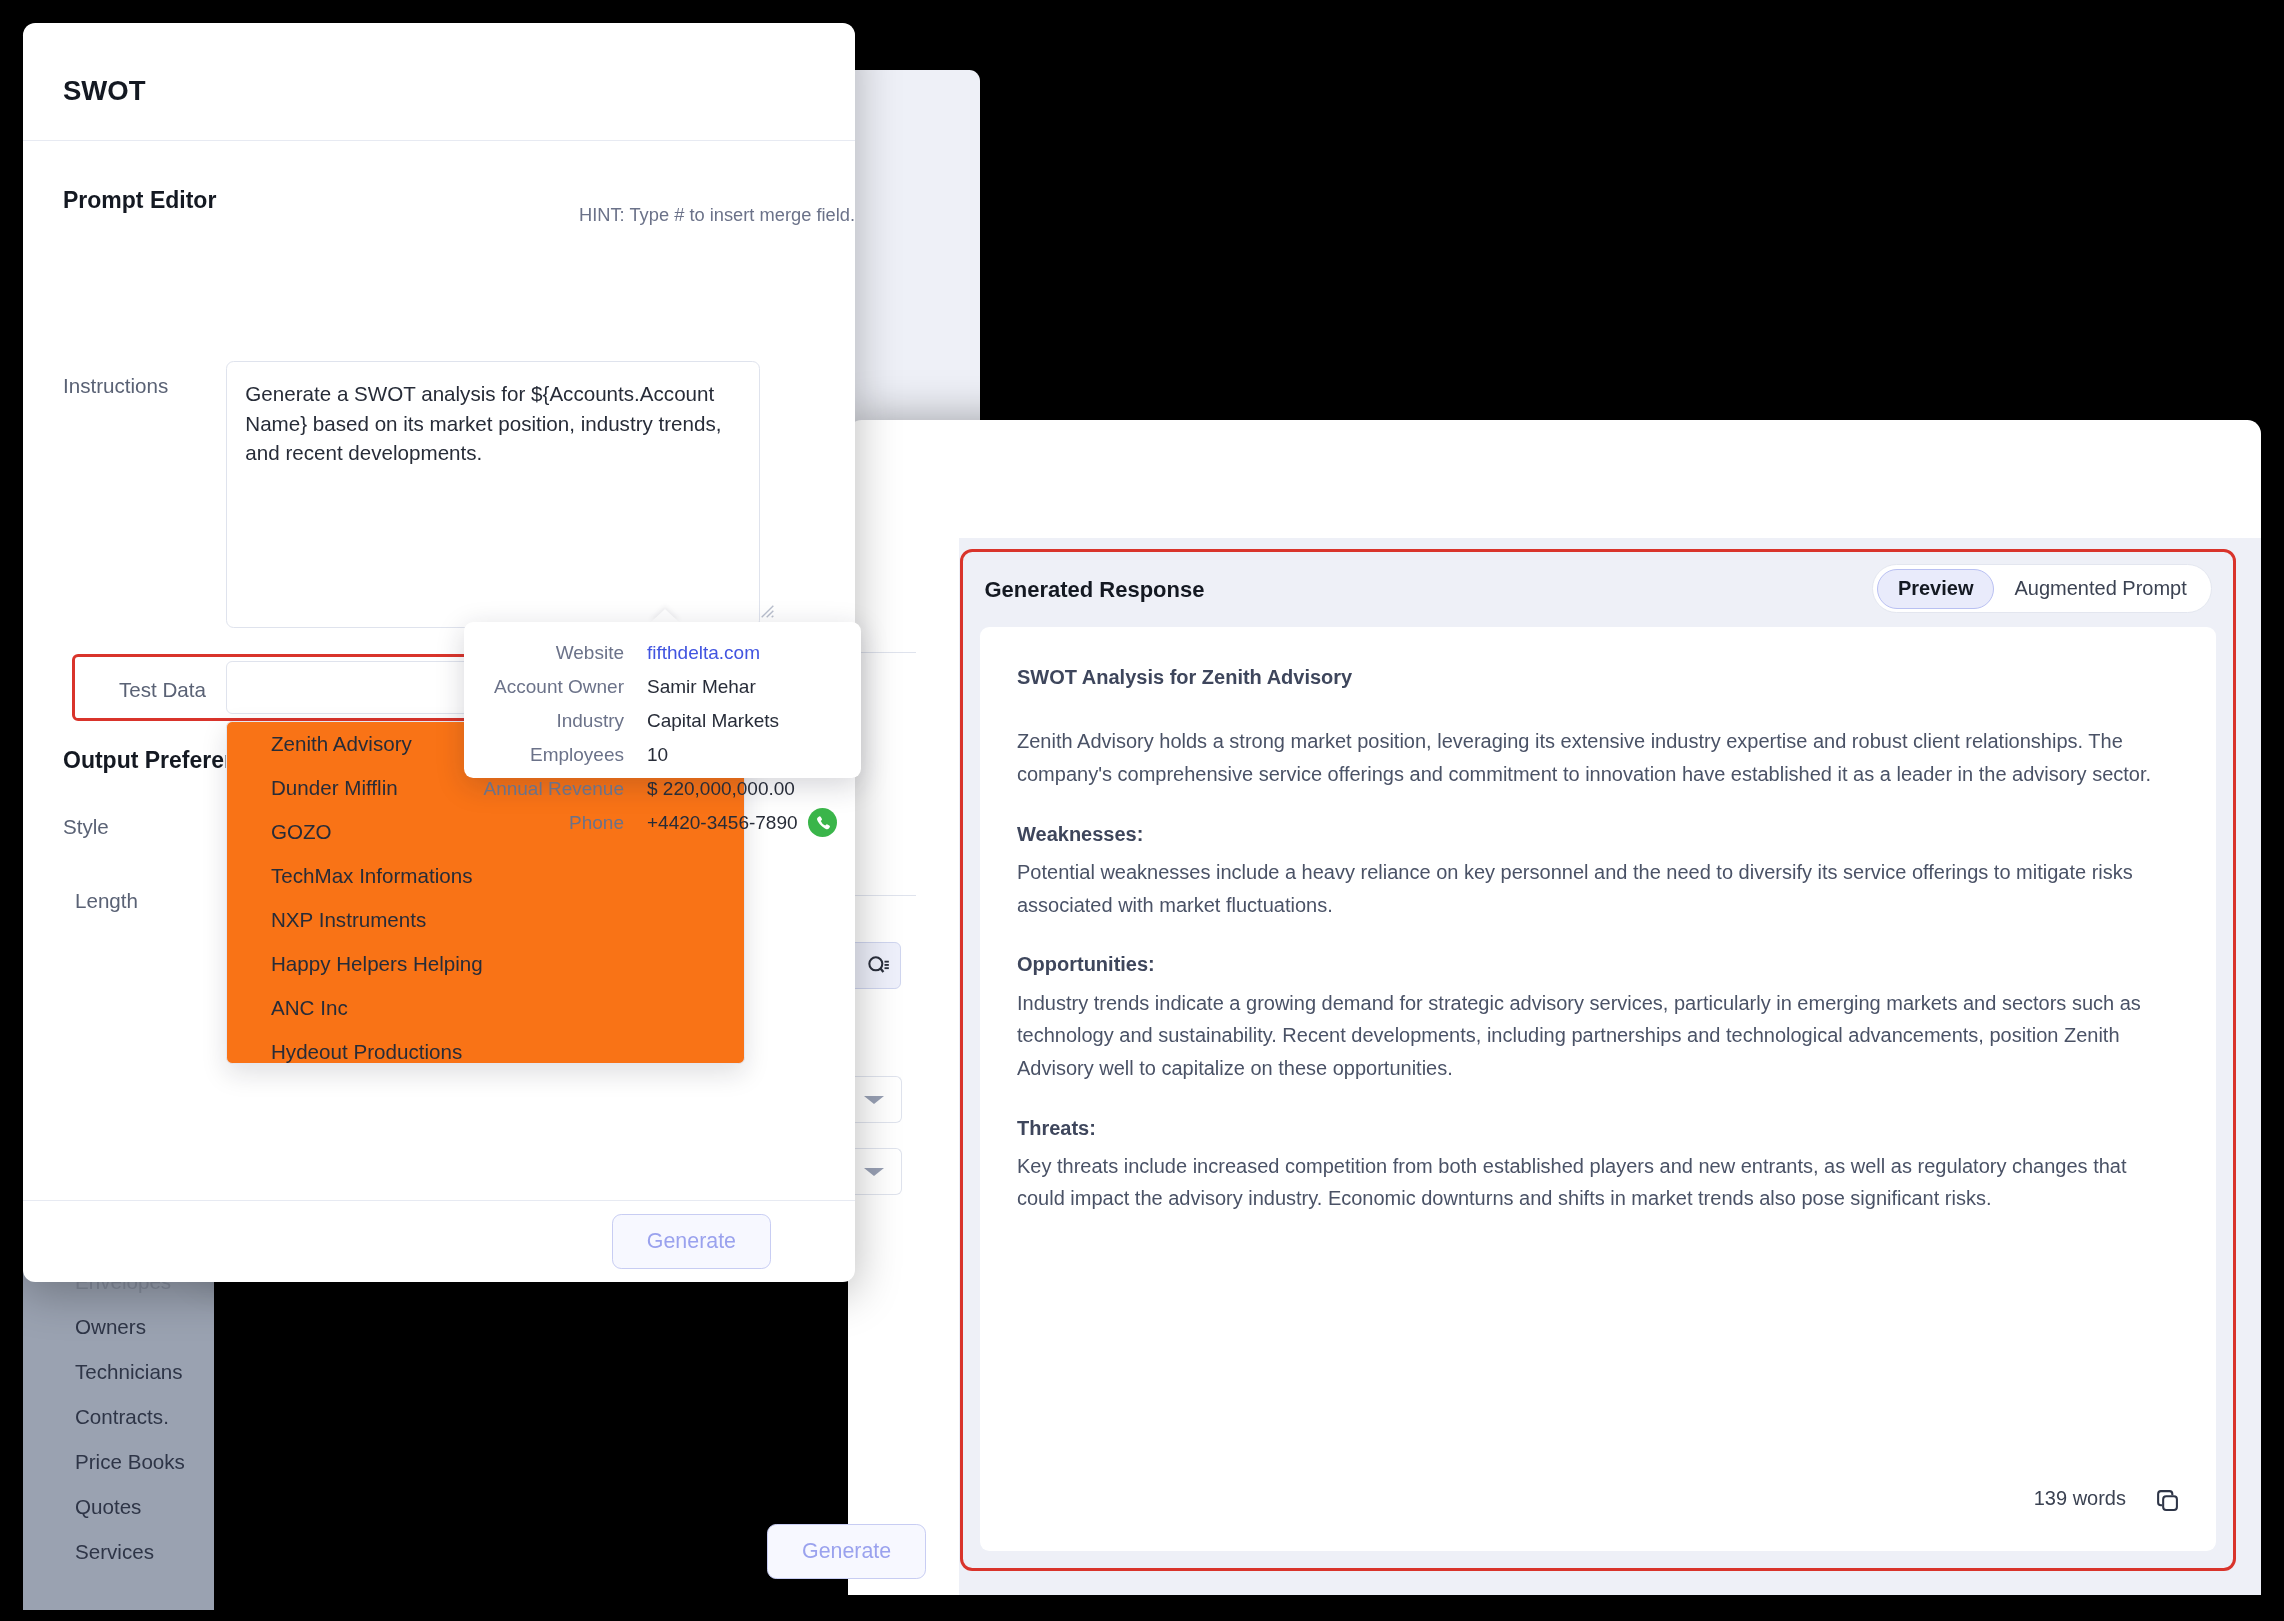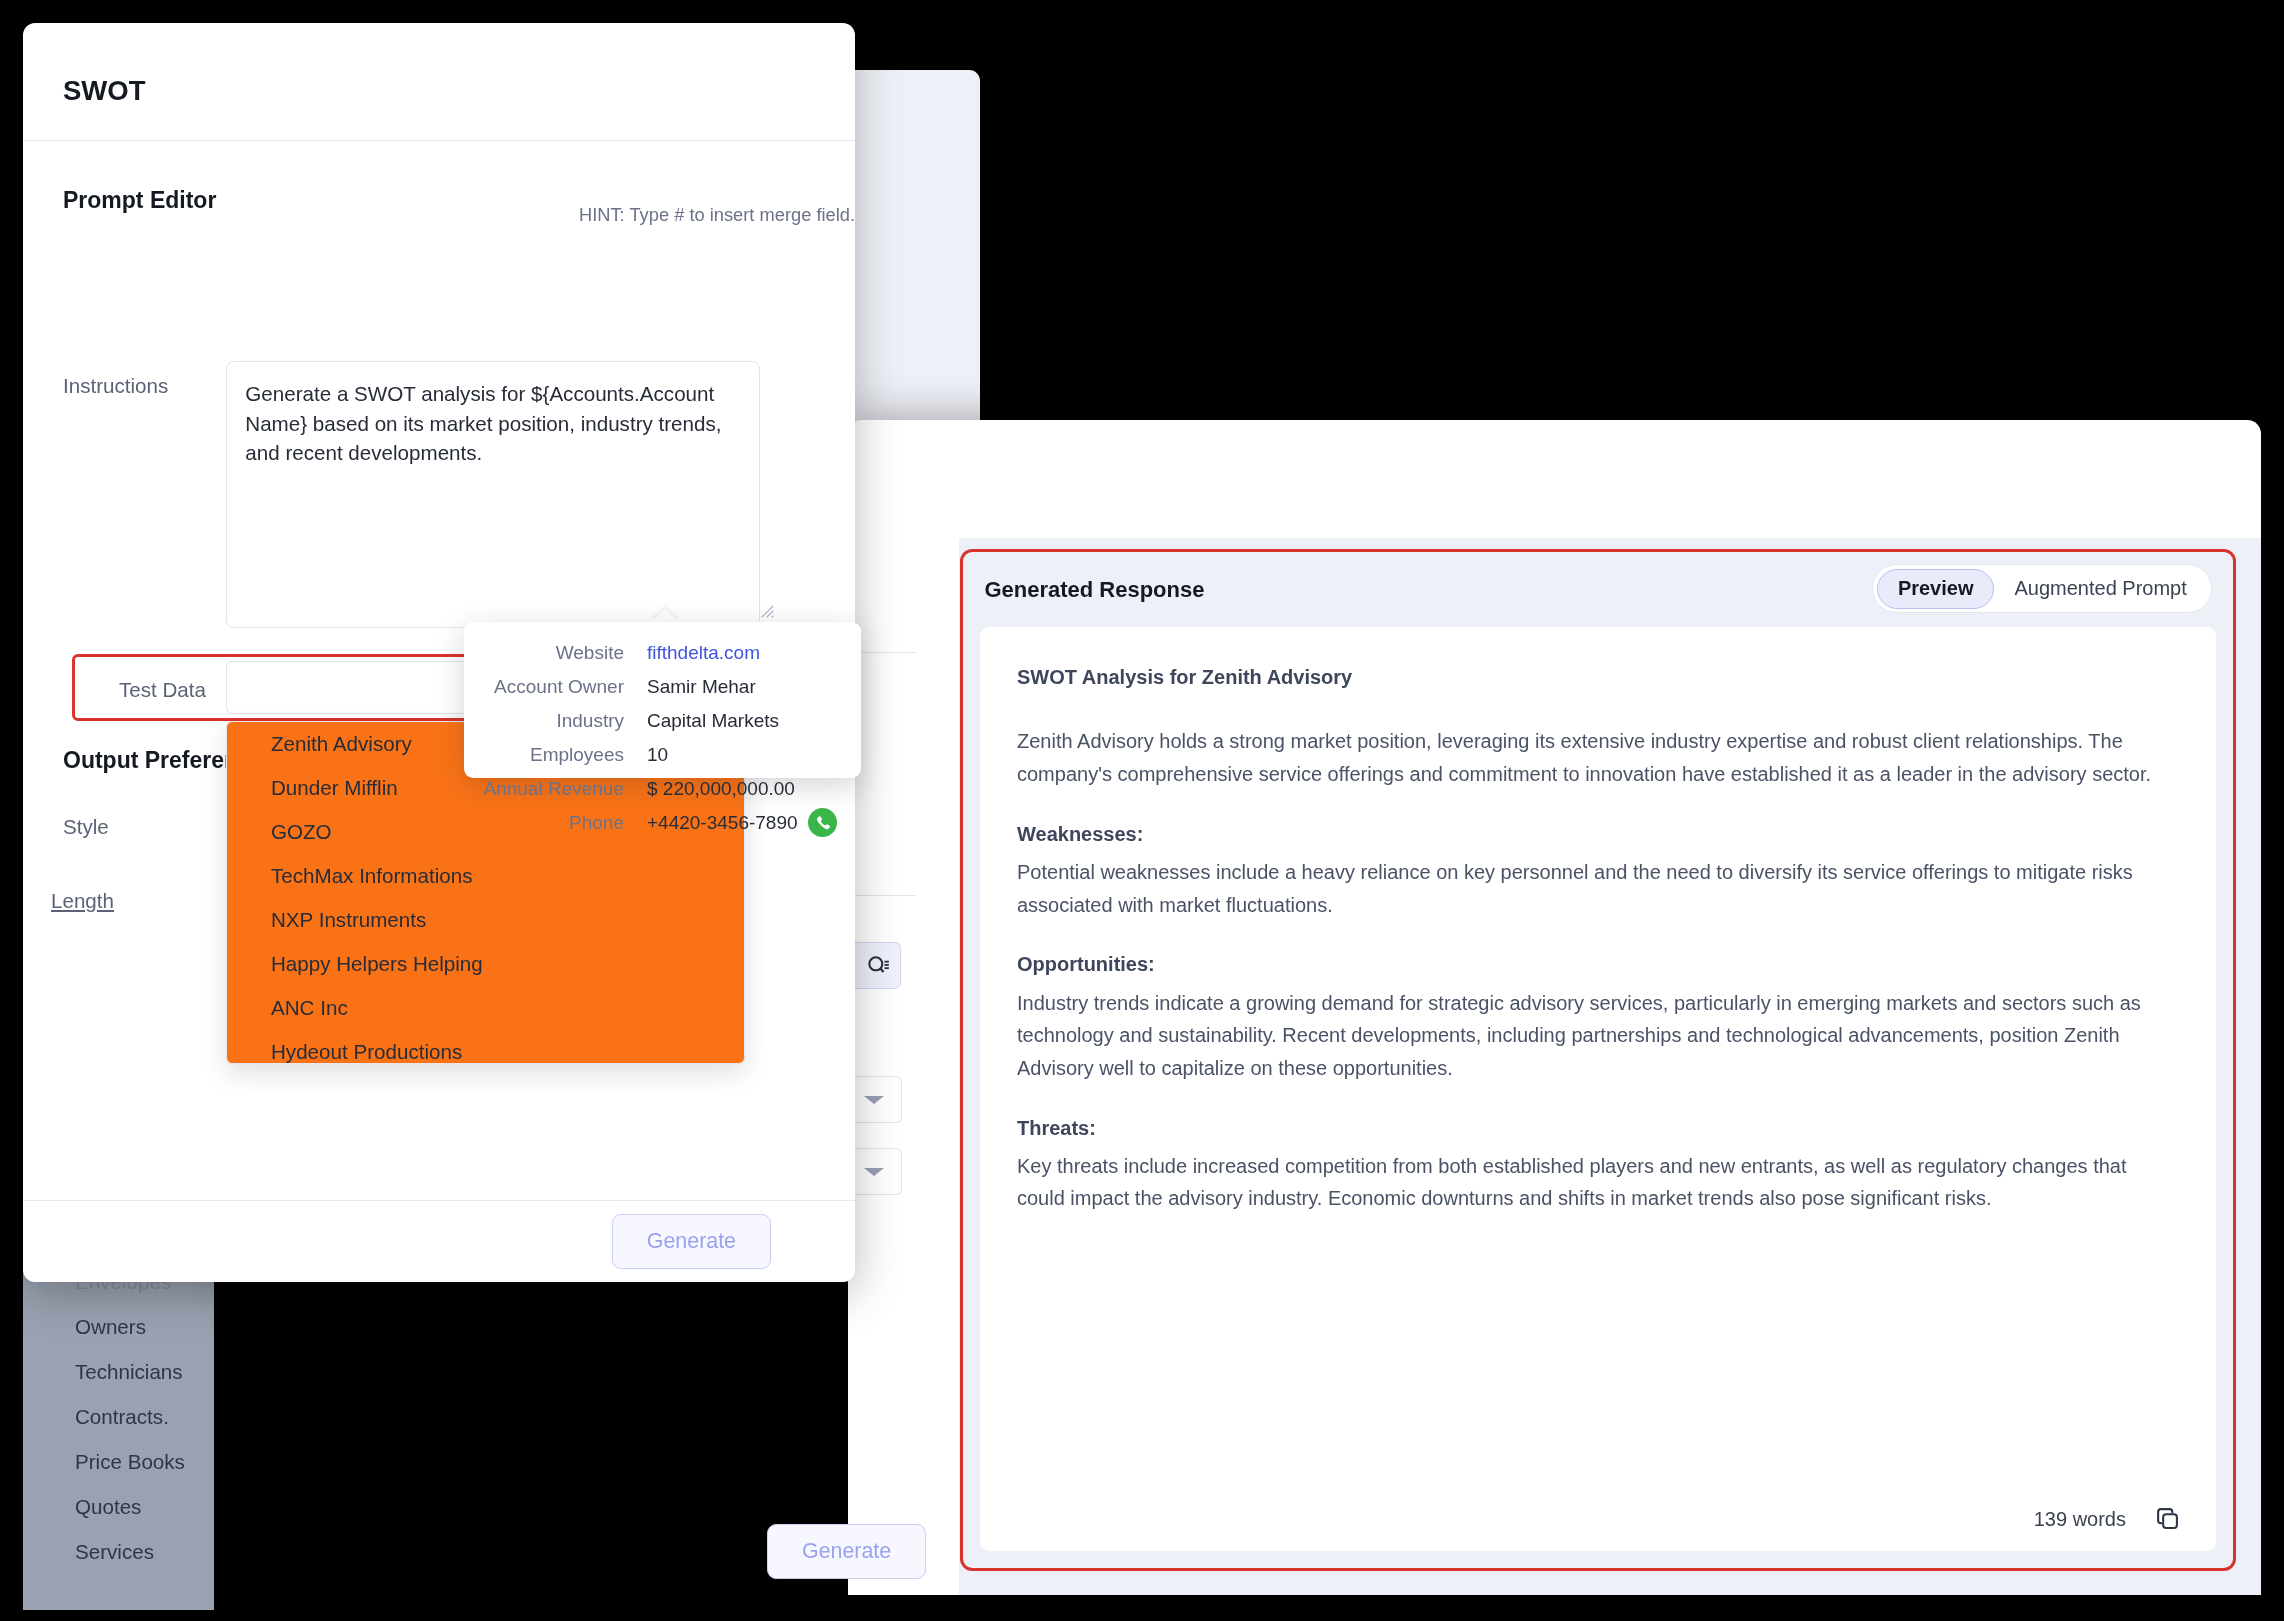--- a/index.html
+++ b/index.html
@@ -99,21 +99,21 @@
     background: #fff; border-radius: 9.2px; overflow: hidden;
   }
   .gen-text {
     padding: 34px 37px 0 37px; color:#4a5266; font-size: 20px; line-height: 1.62;
   }
   .gen-text h4 { font-size: 20px; font-weight: 700; color:#3e465c; margin-bottom: 6.1px; }
   .gen-text p { margin-bottom: 27.5px; }
   .gen-text .title-line { font-weight:700; color:#3e465c; margin-bottom: 32px; }
   .gen-foot {
     position:absolute; left:0; right:0; bottom:0; height: 64px;
-    display:flex; align-items:center; justify-content:flex-end; gap: 27.5px;
+    display:flex; justify-content:flex-end; gap: 27.5px;
     padding-right: 35px;
   }
   .wordcount { font-size: 20px; color:#3b4252; }
   .copy-icon { width: 27.5px; height: 27.5px; cursor:pointer; }
   .frag-hint { left: 857px; top: 622px; color:#6b7289; font-size:19px; white-space:nowrap; }
   .frag-textarea {
     position:absolute; left:847px; top: 652px; width: 69px; height: 244px;
     border:0.8px solid #dfe3ed; border-right:none; border-radius: 7.6px 0 0 7.6px; background:#fff;
   }
   .frag-resize { position:absolute; left:876px; top:872px; width:20px; height:17px; }
@@ -234,21 +234,21 @@
   .tt-key { width: 183px; text-align:right; font-size: 19px; color:#6b7289; padding-right: 23px; }
   .tt-val { font-size: 19px; color:#272c38; display:flex; align-items:center; gap: 10.7px; }
   .tt-val a { color:#4154e0; text-decoration:none; }
   .phone-badge {
     width: 29px; height: 29px; border-radius: 50%; background:#3ab54a;
     display:flex; align-items:center; justify-content:center;
   }
 
   .output-pref { position:absolute; left: 40px; top: 606px; font-size: 23px; font-weight:700; color:#141922; }
   .style-label { left: 40px; top: 674px; }
-  .length-label { left: 28px; top: 748px; text-decoration: underline; }
+  .length-label { left: 52px; top: 748px; }
 
   .swot-footer {
     position:absolute; left:0; right:0; bottom:0; height: 82px;
     border-top: 0.8px solid #e7eaf2; display:flex; align-items:center;
     justify-content:flex-end; padding-right: 84px;
   }
 </style>
 </head>
 <body>
 

